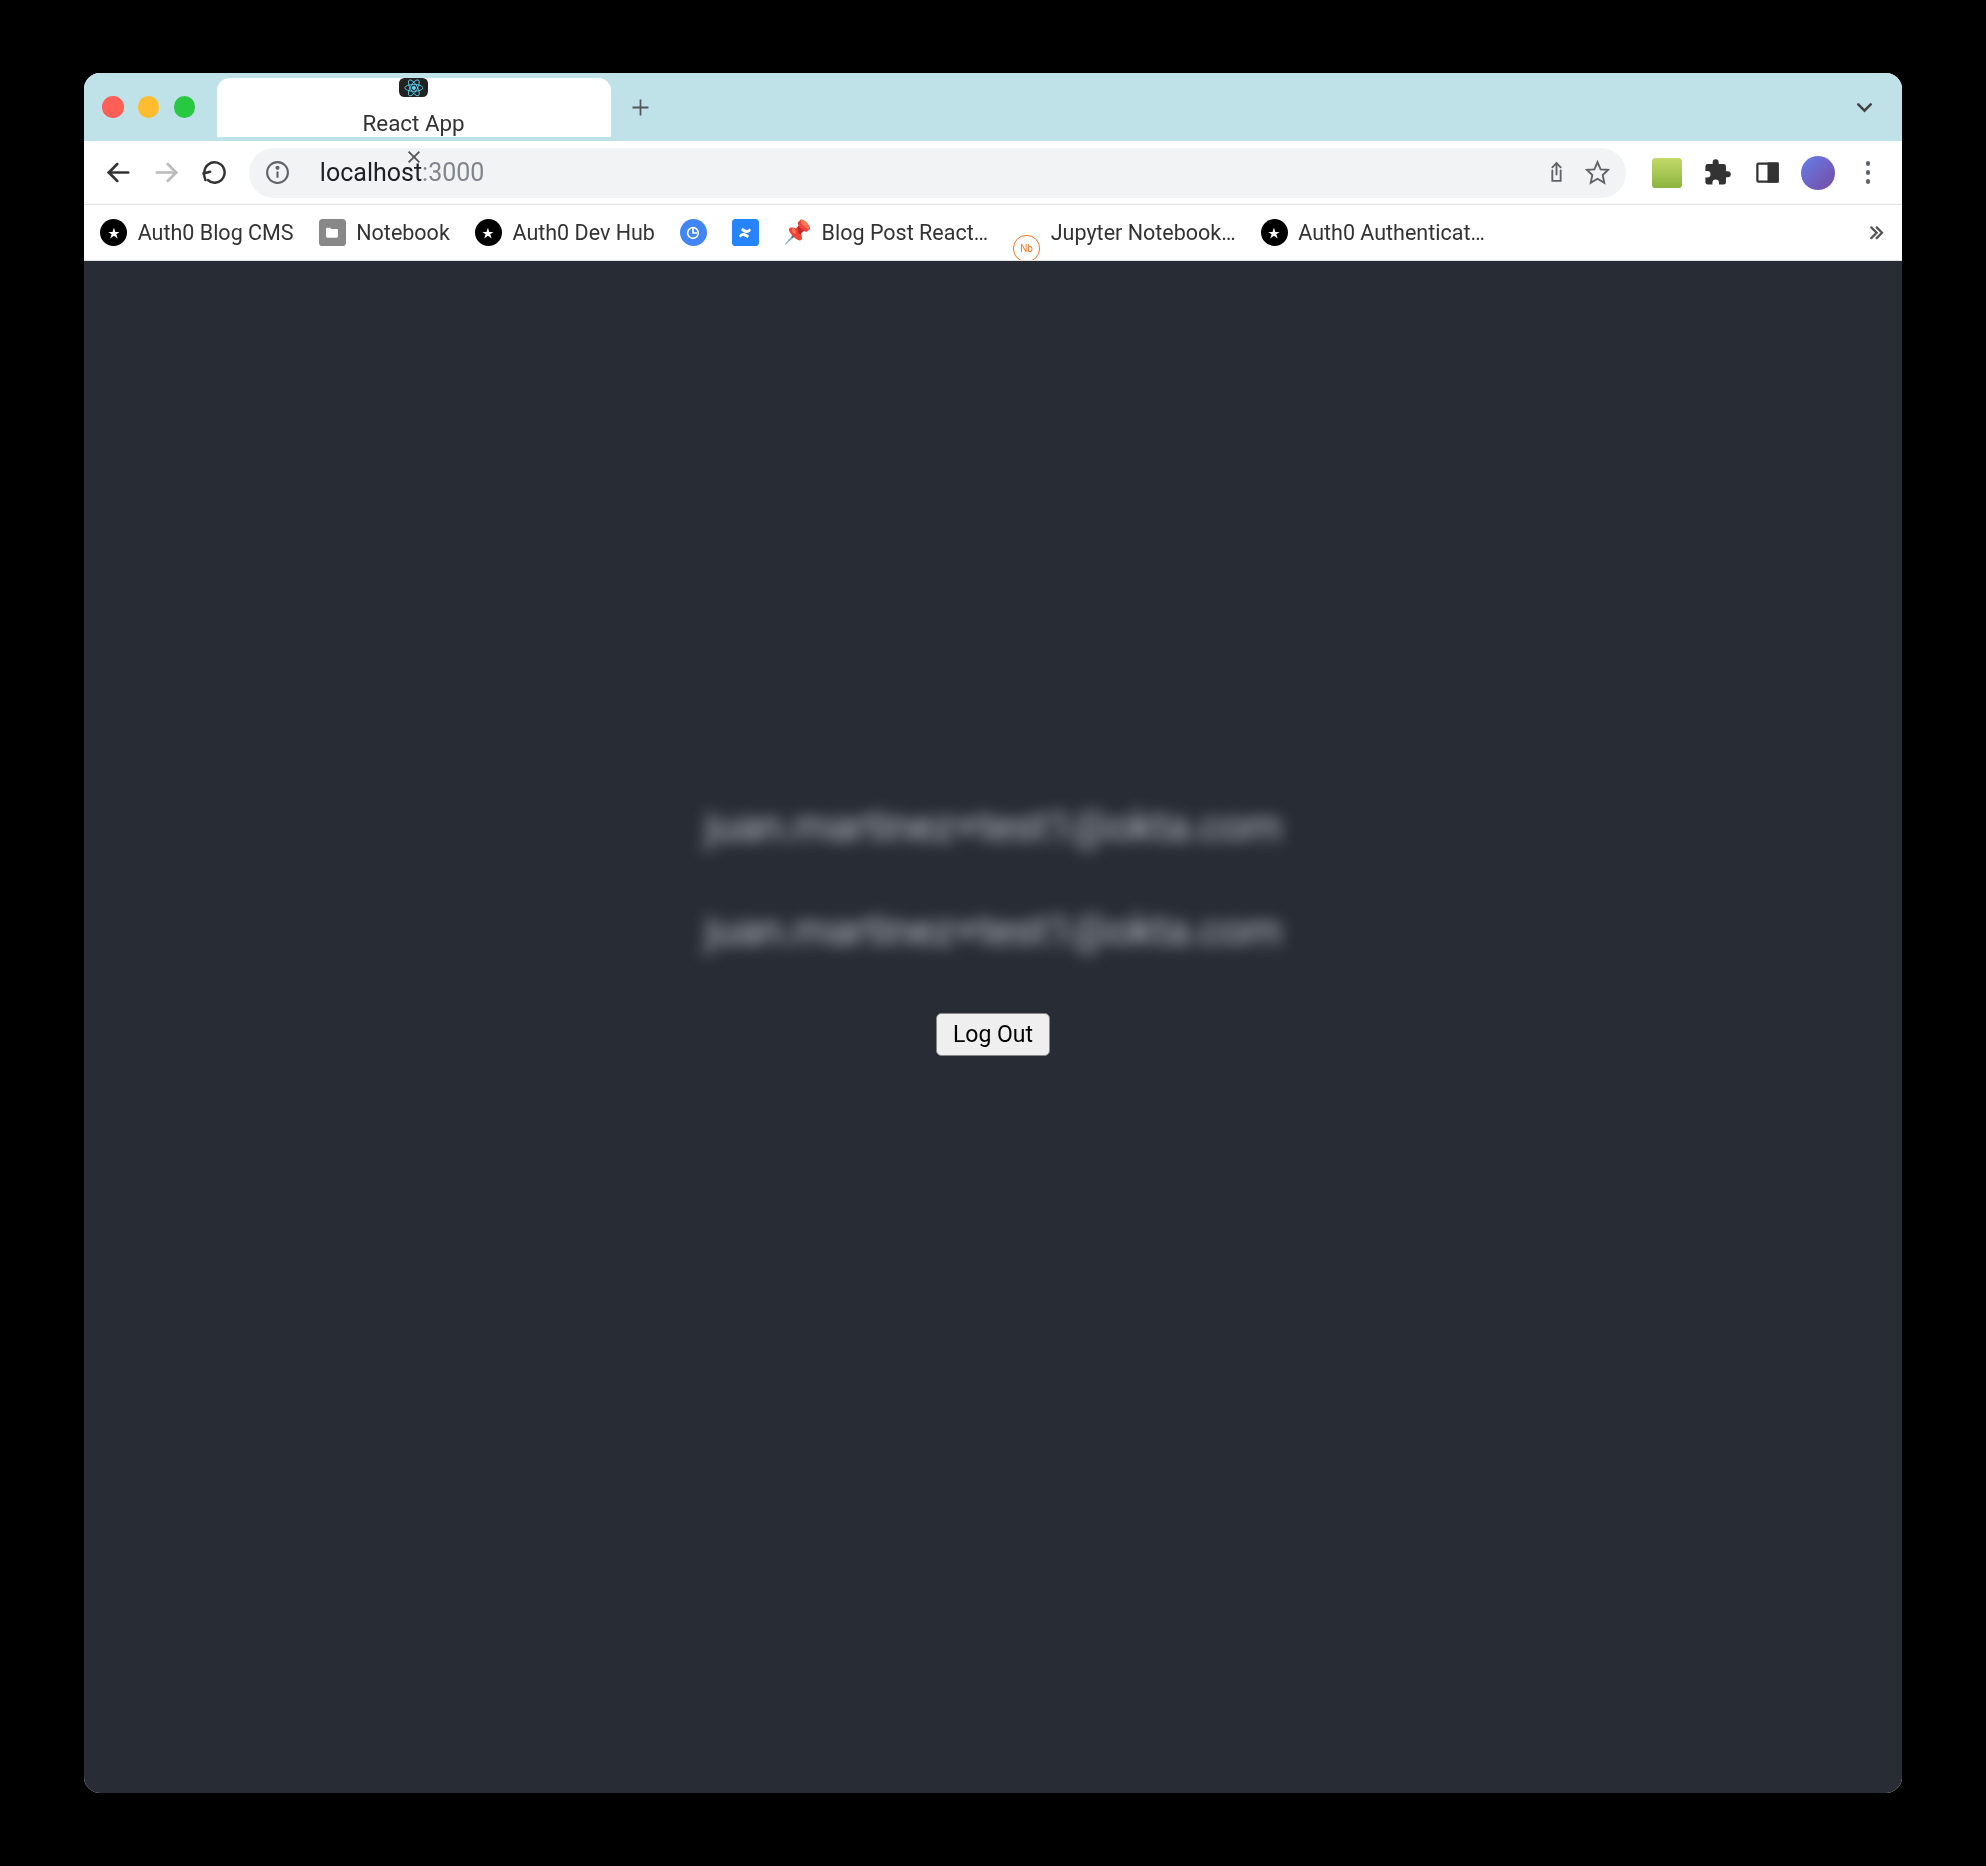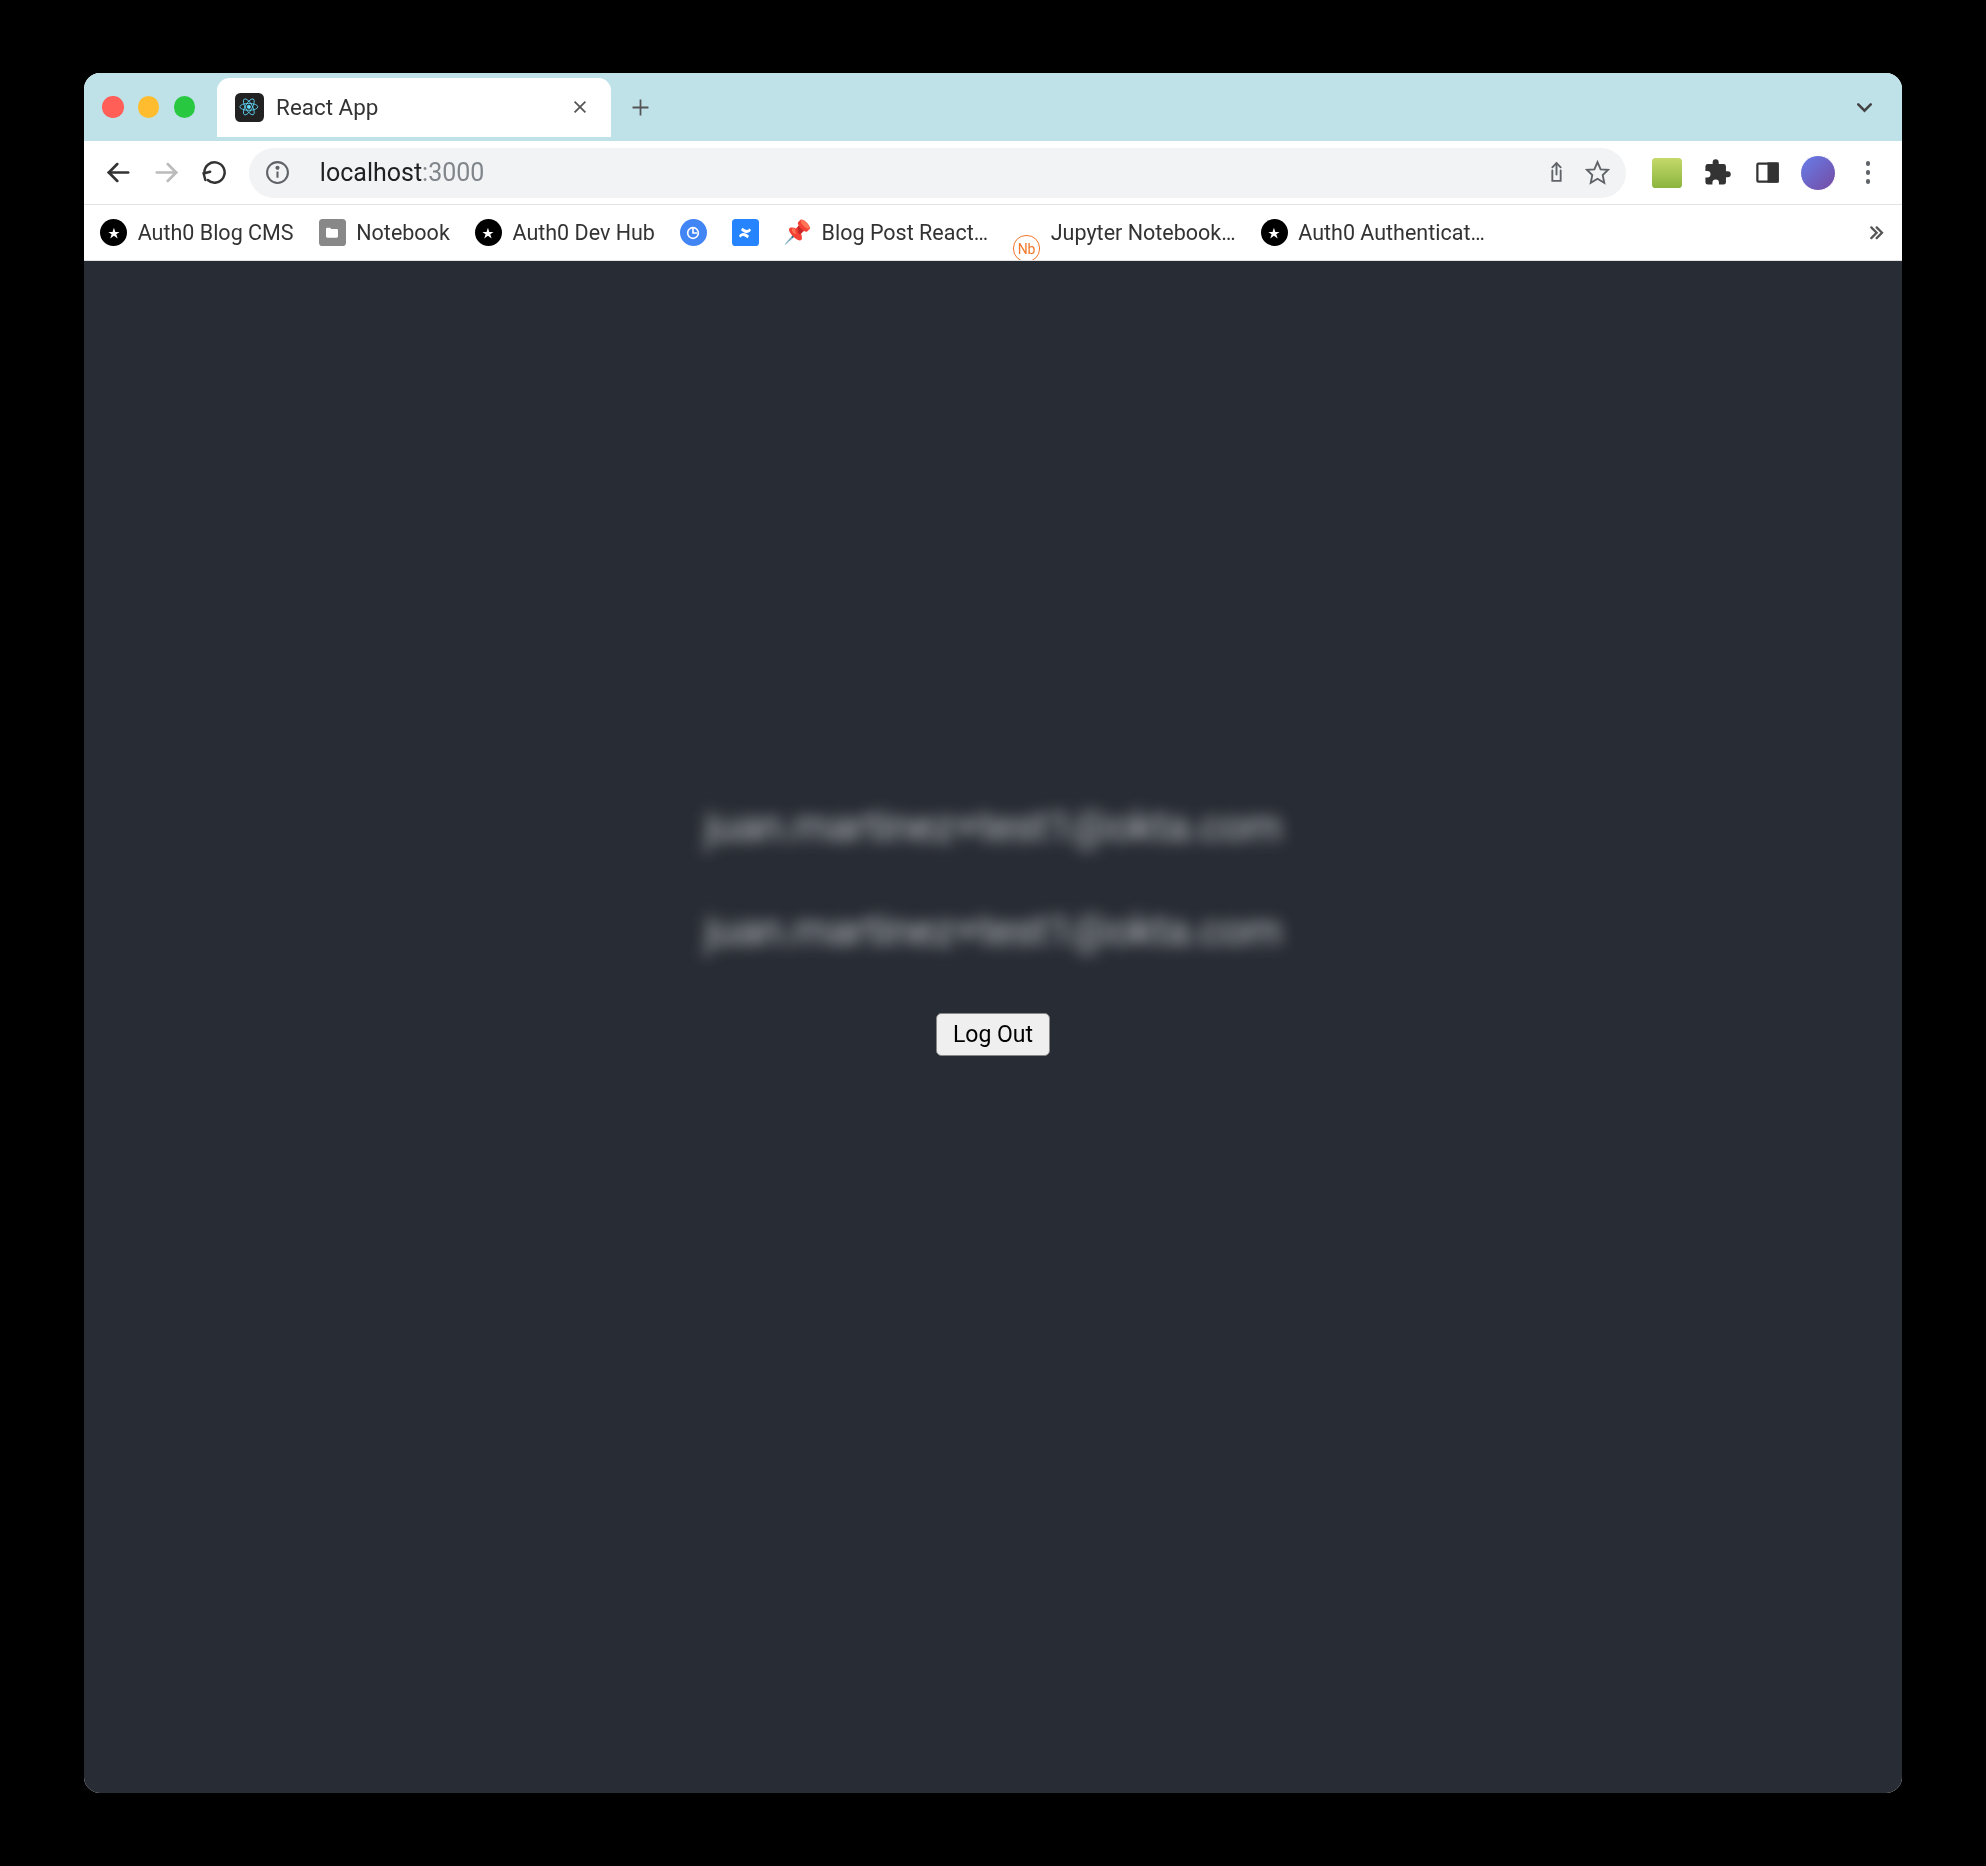--- a/index.html
+++ b/index.html
@@ -58,20 +58,21 @@
 
     .tab {
       background: #fff;
       height: 59px;
       border-radius: 12.5px 12.5px 0 0;
       display: flex;
       align-items: center;
       padding: 0 18px;
       min-width: 394px;
       gap: 12.5px;
+      flex-direction: column;
     }
 
     .tab-favicon {
       width: 29px;
       height: 29px;
       background: #222;
       border-radius: 5.4px;
       display: flex;
       align-items: center;
       justify-content: center;
@@ -247,21 +248,21 @@
     }
 
     .bm-icon.folder {
       background: #888;
       border-radius: 3.6px;
     }
 
     .bm-icon.blue { background: #4285f4; border-radius: 50%; }
     .bm-icon.confluence { background: #2684ff; border-radius: 3.6px; }
     .bm-icon.pin { background: transparent; }
-    .bm-icon.nb { background: transparent; border: 0.9px solid #f37626; border-radius: 13px; color: #f37626; font-size: 14px; margin-top: 32px; }
+    .bm-icon.nb { background: transparent; border: 0.9px solid #f37626; border-radius: 13px; color: #f37626; font-size: 10px; margin-top: 32px; }
 
     .bm-overflow {
       margin-left: auto;
       color: #555;
       font-size: 25px;
       cursor: pointer;
     }
 
     
     .content {

